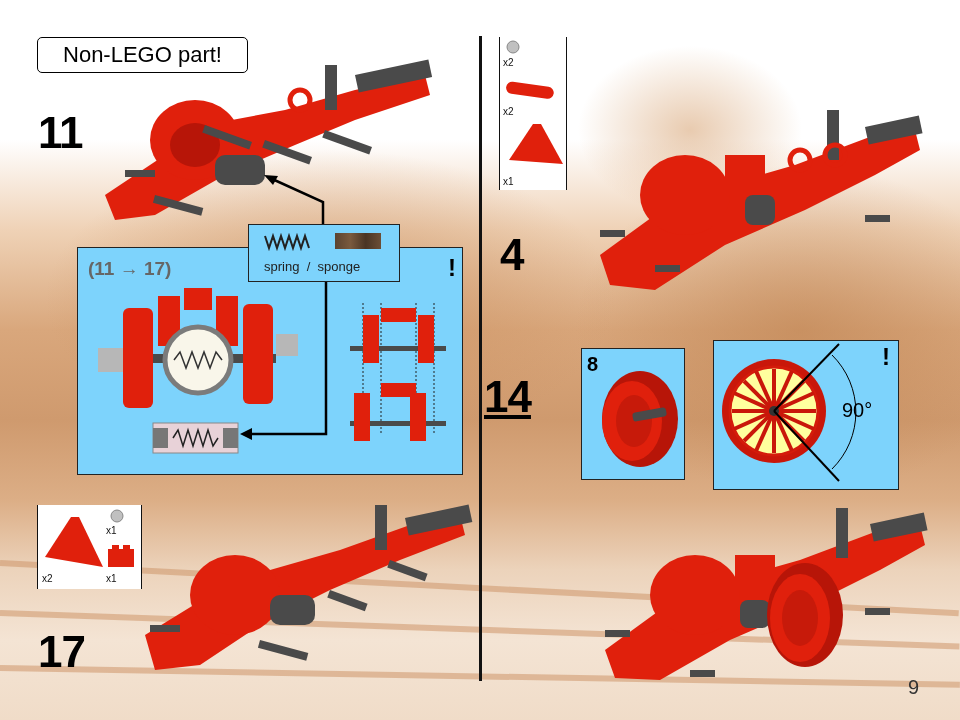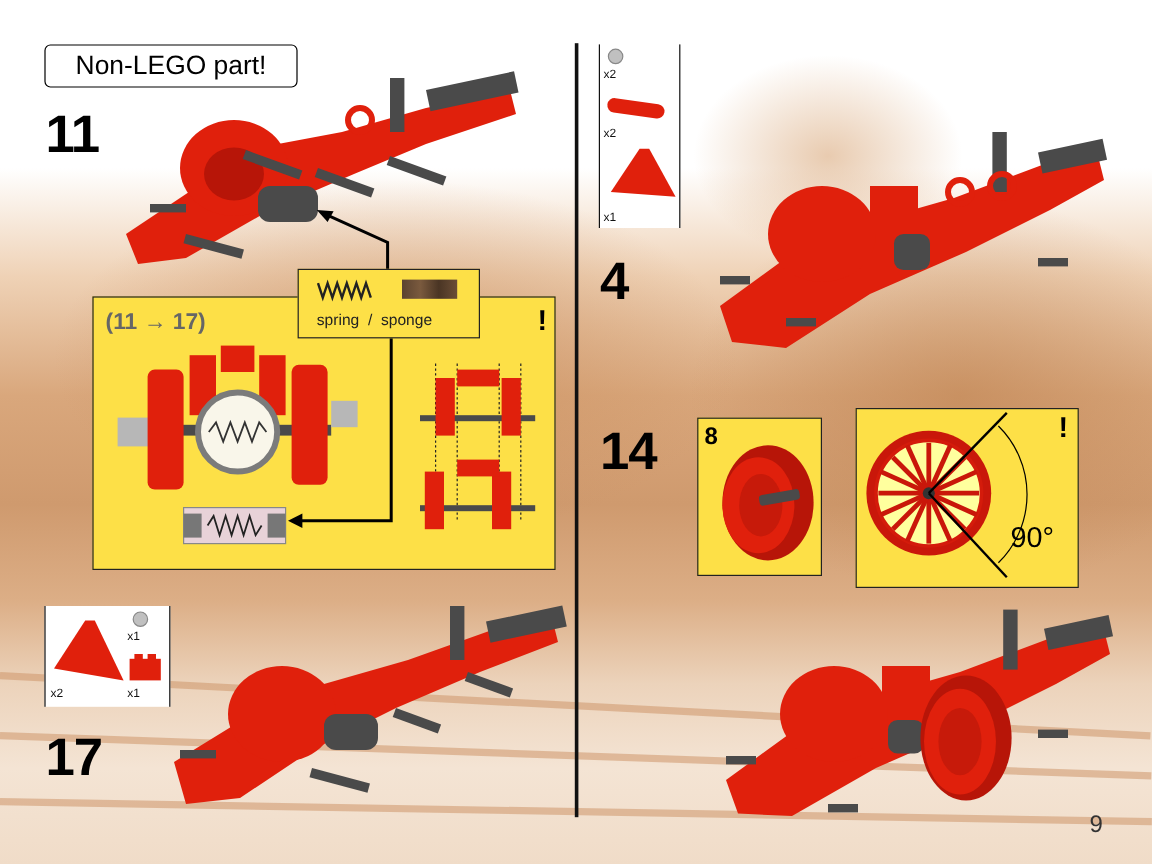--- a/index.html
+++ b/index.html
@@ -19,23 +19,23 @@
     }
     .rail { position: absolute; left: 0; height: 6px; background: rgba(205,150,105,0.55); transform-origin: left center; }
     .divider { position: absolute; left: 479px; top: 36px; width: 3px; height: 645px; background: #111; }
 
     .callout {
       position: absolute; left: 37px; top: 37px; width: 209px; height: 34px;
       border: 1.5px solid #000; border-radius: 5px; background: #fff;
       display: flex; align-items: center; justify-content: center;
       font-size: 22px; color: #000;
     }
-    .step-num { position: absolute; font-weight: bold; font-size: 44px; color: #000; letter-spacing: -1px; }
-
-    .yellow { background: #fde047; border: 1.5px solid #222; position: absolute; }
+    .step-num { position: absolute; font-weight: bold; font-size: 44px; color: #000; letter-spacing: -1px; margin-top: 20px; }
+
+    .yellow { background: #7dd3fc; border: 1.5px solid #222; position: absolute; }
     .note-box { left: 77px; top: 247px; width: 384px; height: 226px; }
     .range { position: absolute; left: 10px; top: 10px; font-weight: bold; font-size: 19px; color: #666; }
     .bang { position: absolute; font-weight: bold; font-size: 24px; color: #000; }
 
     .legend-box { left: 248px; top: 224px; width: 150px; height: 56px; z-index: 3; text-align: right; }
     .legend-text { position: absolute; left: 15px; top: 34px; font-size: 13px; color: #222; white-space: pre; }
     .sponge { position: absolute; left: 86px; top: 8px; width: 46px; height: 16px; background: linear-gradient(90deg,#5b4330,#7a5a3e,#4a3524,#6b4e36); }
 
     .parts-box { position: absolute; background: #fff; border-left: 1.5px solid #111; border-right: 1.5px solid #111; }
     .qty { position: absolute; font-size: 10px; color: #111; }
@@ -60,21 +60,21 @@
 
 <div class="divider"></div>
 
 <div class="callout">
   <span>Non-LEGO part!</span>
 </div>
 
 <div class="step-num" style="left:38px;top:88px;">11</div>
 <div class="step-num" style="left:38px;top:607px;">17</div>
 <div class="step-num" style="left:500px;top:210px;">4</div>
-<div class="step-num" style="left:500px;top:352px;">14</div>
+<div class="step-num" style="left:484px;top:352px;text-decoration:underline;">14</div>
 
 <svg style="left:95px;top:55px;" width="340" height="170" viewBox="0 0 340 170">
   <polygon class="red" points="10,140 70,100 110,70 190,55 260,35 330,20 335,40 260,65 200,90 130,120 60,160 20,165"></polygon>
   <ellipse class="red" cx="100" cy="85" rx="45" ry="40"></ellipse>
   <ellipse class="dkred" cx="100" cy="90" rx="25" ry="22"></ellipse>
   <rect class="grey" x="230" y="10" width="12" height="45"></rect>
   <rect class="grey" x="260" y="20" width="75" height="18" transform="rotate(-12 260 20)"></rect>
   <rect class="grey" x="120" y="100" width="50" height="30" rx="10"></rect>
   <g class="grey">
     <rect x="110" y="70" width="50" height="8" transform="rotate(20 110 70)"></rect>
@@ -231,21 +231,21 @@
       <line x1="42" y1="30" x2="78" y2="110"></line>
         <line x1="78" y1="30" x2="42" y2="110"></line>
       <line x1="20" y1="52" x2="100" y2="88"></line>
         <line x1="20" y1="88" x2="100" y2="52"></line>
     </g>
     <circle cx="60" cy="70" r="5" fill="#333"></circle>
     <line x1="60" y1="70" x2="125" y2="3" stroke="#000" stroke-width="2"></line>
     <line x1="60" y1="70" x2="125" y2="140" stroke="#000" stroke-width="2"></line>
     <path d="M118,14 A80,80 0 0 1 118,128" fill="none" stroke="#000" stroke-width="1"></path>
   </svg>
-  <div style="position:absolute;left:128px;top:58px;font-size:24px;color:#000;margin-top:36px;">90°</div>
+  <div style="position:absolute;left:128px;top:58px;font-size:20px;color:#000;">90°</div>
 </div>
 
 <svg style="left:600px;top:500px;" width="330" height="190" viewBox="0 0 330 190">
   <polygon class="red" points="5,150 60,110 130,80 200,60 280,30 320,25 325,45 280,70 210,105 130,140 60,180 15,178"></polygon>
   <ellipse class="red" cx="95" cy="95" rx="45" ry="40"></ellipse>
   <rect class="red" x="135" y="55" width="40" height="35"></rect>
   <rect class="grey" x="236" y="8" width="12" height="50"></rect>
   <rect class="grey" x="270" y="24" width="55" height="18" transform="rotate(-12 270 24)"></rect>
   <rect class="grey" x="140" y="100" width="30" height="28" rx="8"></rect>
   <ellipse cx="205" cy="115" rx="38" ry="52" class="dkred"></ellipse>

